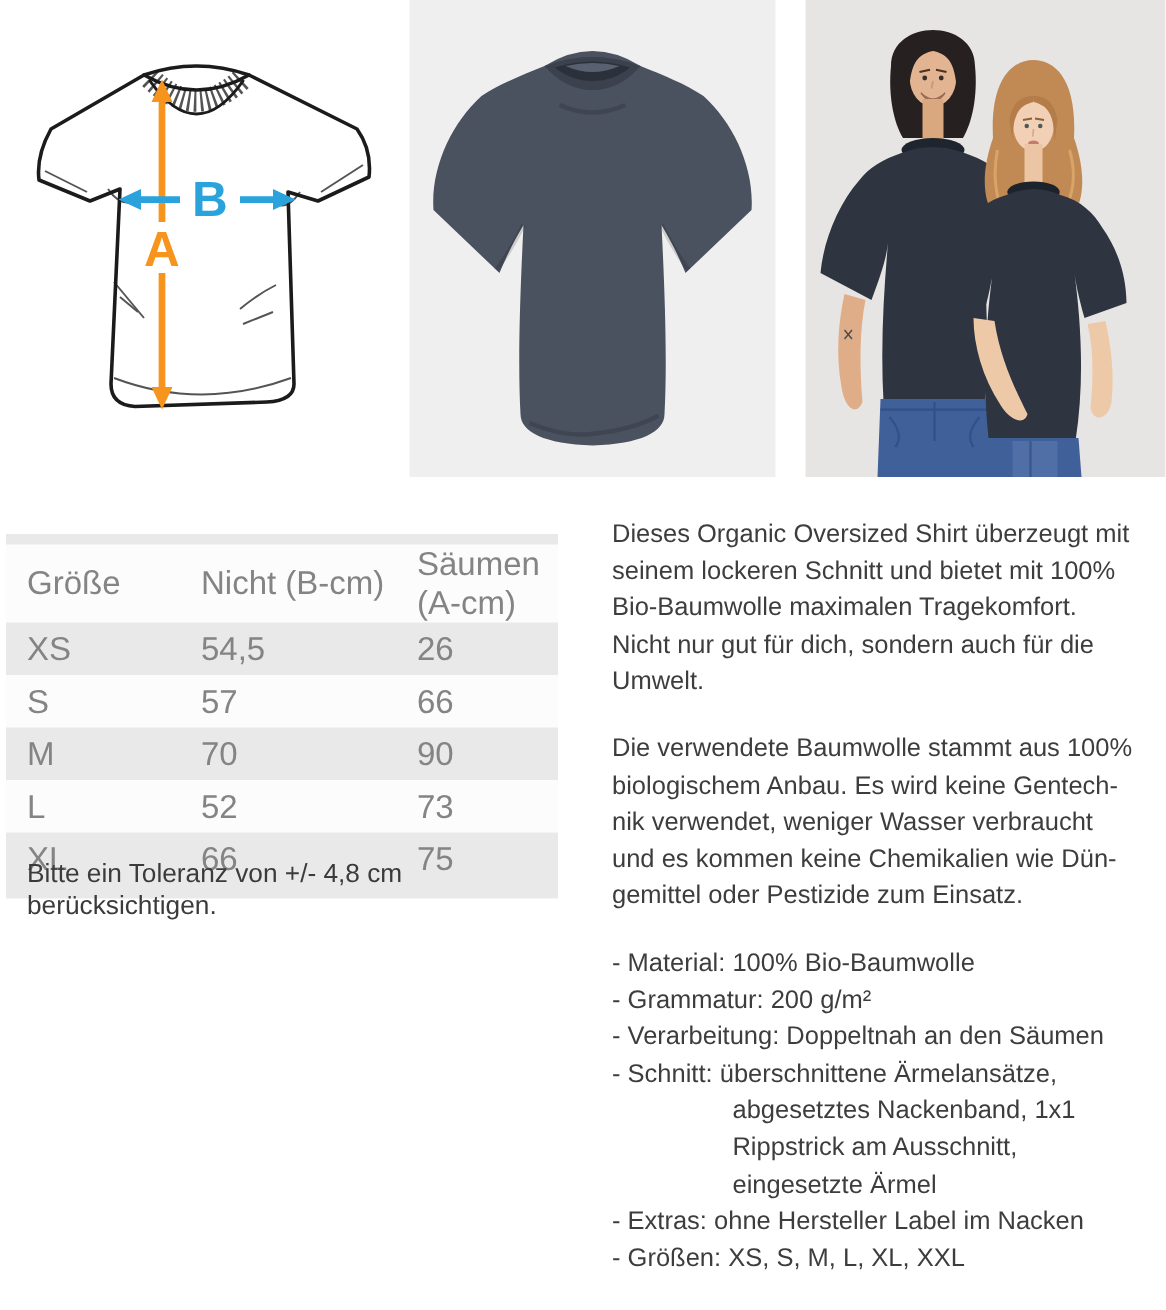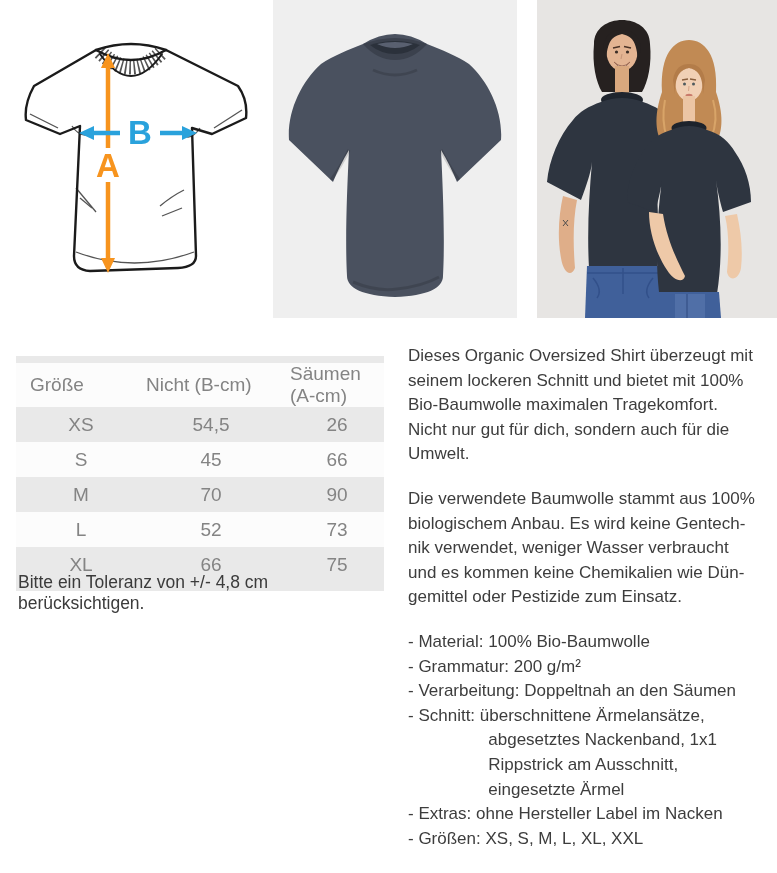--- a/index.html
+++ b/index.html
@@ -8,27 +8,27 @@
     font-family:"Liberation Sans", sans-serif;overflow:hidden;
   }
   
   .size-diagram{position:absolute;left:10px;top:10px;width:250px;height:300px;background:#ffffff;}
   .flatlay{position:absolute;left:273px;top:0;width:244px;height:318px;background:#efefef;}
   .models{position:absolute;left:537px;top:0;width:240px;height:318px;background:#e7e5e3;}
   .size-diagram svg,.flatlay svg,.models svg{display:block;width:100%;height:100%;}
 
   
   .size-table{
-    position:absolute;left:16px;top:356px;width:368px;
+    position:absolute;left:4px;top:356px;width:368px;
     border-collapse:collapse;table-layout:fixed;
     border-top:7px solid #e9e9e9;border-bottom:9px solid #e9e9e9;
-    font-size:19px;color:#848484;
+    font-size:22px;color:#848484;
   }
   .size-table th{font-weight:normal;text-align:left;height:29px;background:#fcfcfc;}
-  .size-table td{height:35px;text-align:center;}
+  .size-table td{height:35px;}
   .size-table th,.size-table td{padding:0 0 0 14px;vertical-align:middle;}
   .size-table tbody tr:nth-child(odd) td{background:#e9e9e9;}
   .size-table tbody tr:nth-child(even) td{background:#fcfcfc;}
 
   .tolerance{
     position:absolute;left:18px;top:572px;width:380px;
     font-size:17.5px;color:#3b3b3b;
   }
 
   
@@ -159,21 +159,21 @@
     </tr>
   </thead>
   <tbody>
     <tr>
       <td>XS</td>
       <td>54,5</td>
       <td>26</td>
     </tr>
     <tr>
       <td>S</td>
-      <td>45</td>
+      <td>57</td>
       <td>66</td>
     </tr>
     <tr>
       <td>M</td>
       <td>70</td>
       <td>90</td>
     </tr>
     <tr>
       <td>L</td>
       <td>52</td>

